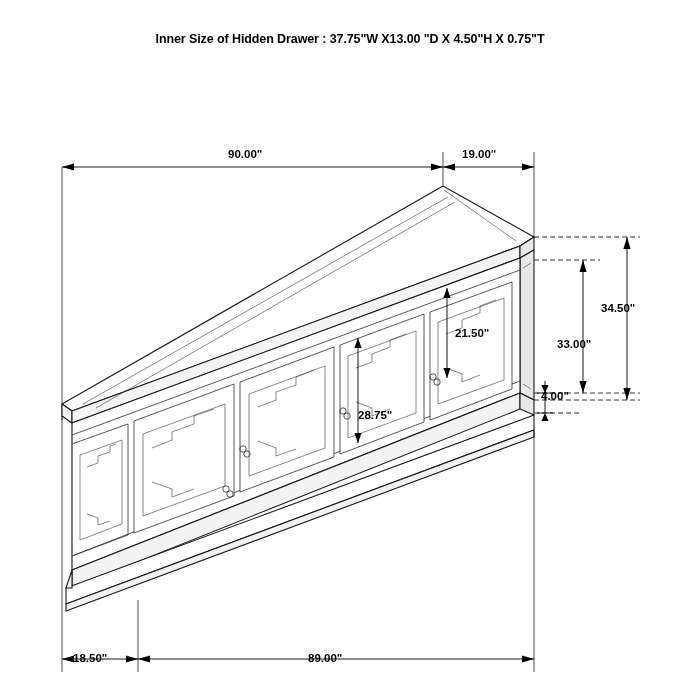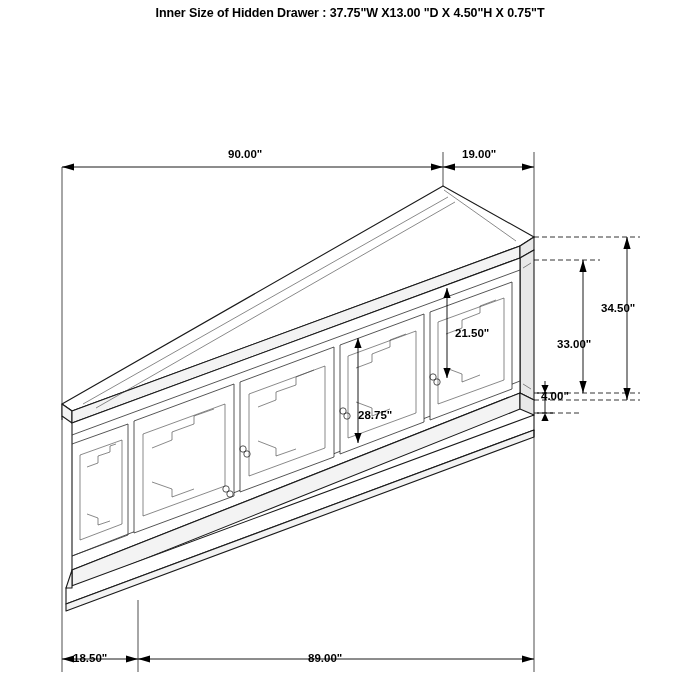--- a/index.html
+++ b/index.html
@@ -10,21 +10,21 @@
   #page {
     position: relative;
     width: 700px;
     height: 700px;
     background: #ffffff;
     font-family: "Liberation Sans", sans-serif;
     overflow: hidden;
   }
   #title {
     position: absolute;
-    top: 6px;
+    top: 32px;
     left: 0;
     width: 700px;
     text-align: center;
     font-size: 12.5px;
     font-weight: bold;
     color: #000000;
     letter-spacing: -0.1px;
   }
   .dim-label {
     position: absolute;

